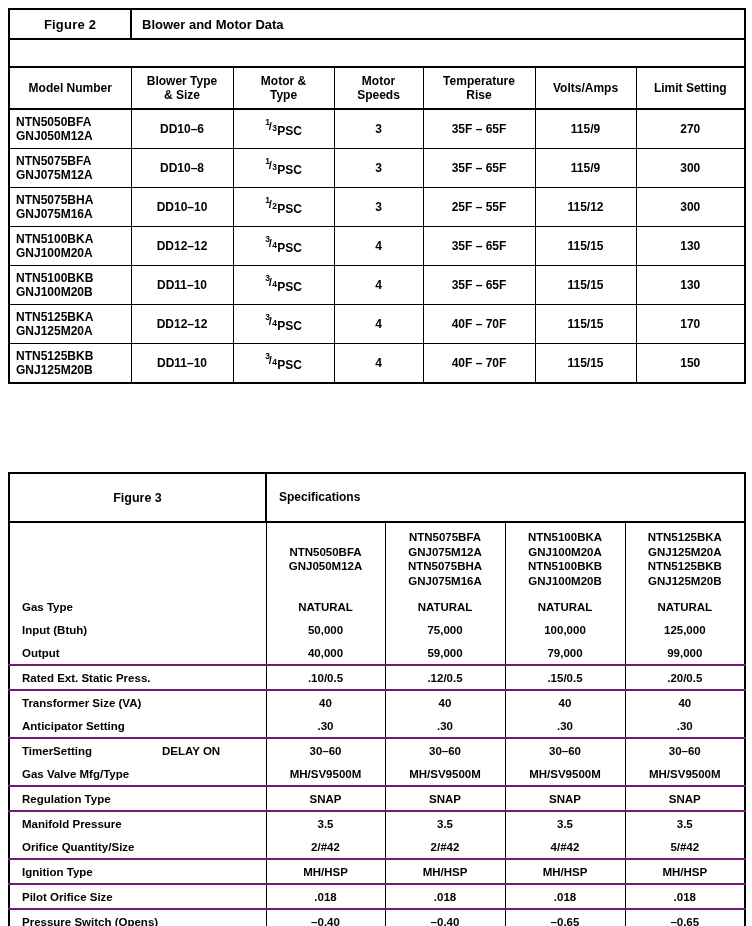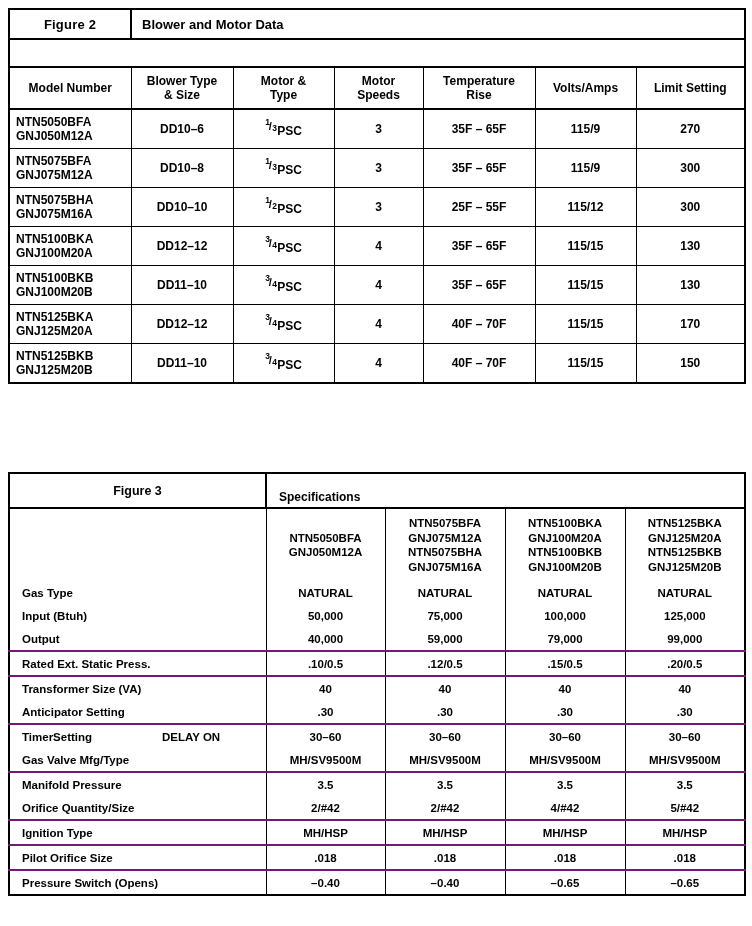--- a/index.html
+++ b/index.html
@@ -154,21 +154,21 @@
   #table-fig3 .title-text {
     height: 30px;
     text-align: left;
     padding-left: 12px;
     font-size: 12px;
     border-bottom: 2px solid #000;
     border-left: 0;
     border-right: 0;
     border-top: 0;
     vertical-align: bottom;
-    padding-bottom: 3px;
+    padding-bottom: 17px;
   }
   #table-fig3 .modelhead td {
     height: 72px;
     text-align: center;
     font-size: 11.5px;
     line-height: 14.5px;
     border-bottom: 2px solid #000;
     border-left: 1px solid #000;
     border-right: 1px solid #000;
     border-top: 0;
@@ -438,20 +438,27 @@
           <td class="val">30–60</td>
           <td class="val">30–60</td>
         </tr>
         <tr class="grp-end">
           <td class="lbl">Gas Valve Mfg/Type</td>
           <td class="val">MH/SV9500M</td>
           <td class="val">MH/SV9500M</td>
           <td class="val">MH/SV9500M</td>
           <td class="val">MH/SV9500M</td>
         </tr>
+        <tr class="grp-end">
+          <td class="lbl">Regulation Type</td>
+          <td class="val">SNAP</td>
+          <td class="val">SNAP</td>
+          <td class="val">SNAP</td>
+          <td class="val">SNAP</td>
+        </tr>
         <tr>
           <td class="lbl">Manifold Pressure</td>
           <td class="val">3.5</td>
           <td class="val">3.5</td>
           <td class="val">3.5</td>
           <td class="val">3.5</td>
         </tr>
         <tr class="grp-end">
           <td class="lbl">Orifice Quantity/Size</td>
           <td class="val">2/#42</td>

